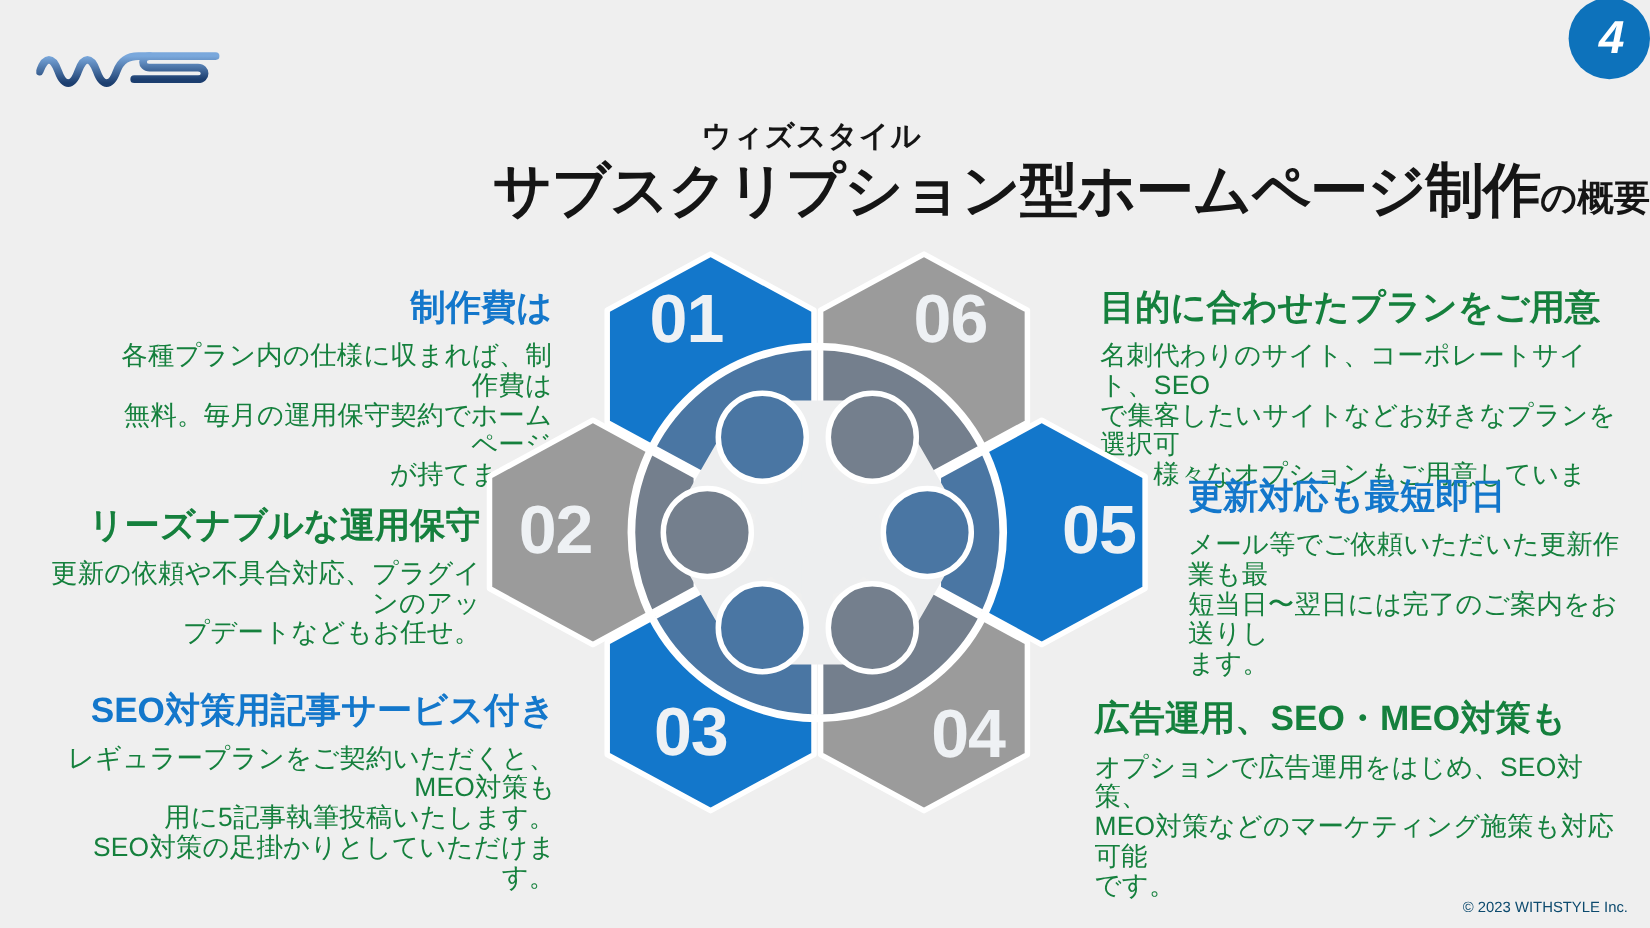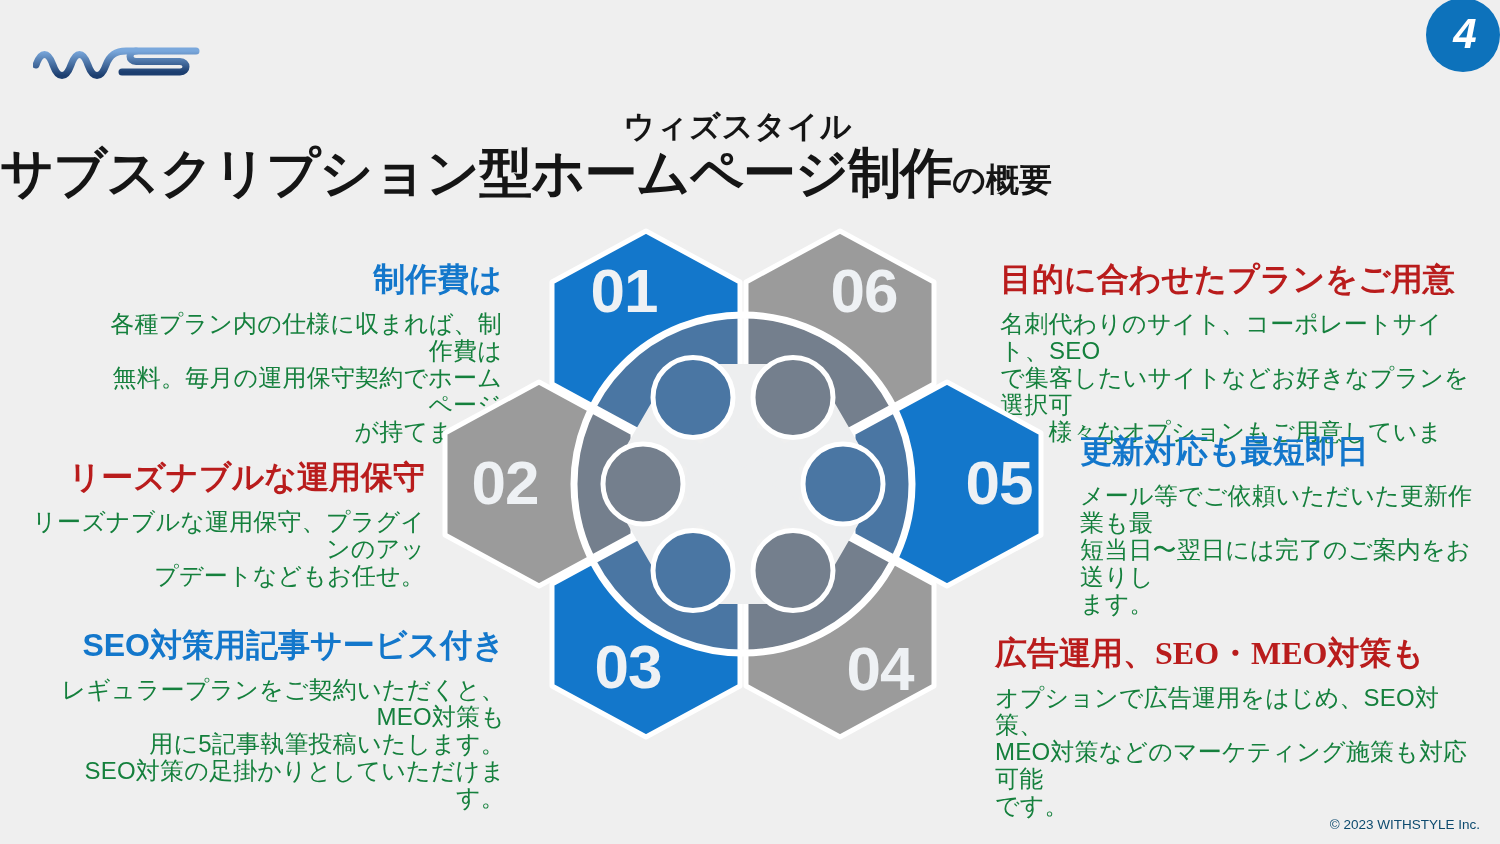--- a/index.html
+++ b/index.html
@@ -4,47 +4,47 @@
 <style>
   html,body{margin:0;padding:0;}
   body{font-family:"Liberation Sans","DejaVu Sans",sans-serif;}
   #stage{
     position:relative;width:1500px;height:844px;background:#EFEFEF;
     overflow:hidden;
   }
   
   .subtitle{
     position:absolute;left:0;top:106px;width:1476px;text-align:center;
-    font-size:31px;font-weight:800;color:#151515;letter-spacing:1px;
+    font-size:27px;font-weight:800;color:#151515;letter-spacing:1px;
   }
   .title{
-    position:absolute;left:0;top:138px;width:1500px;text-align:left;
+    position:absolute;left:0;top:138px;width:1500px;text-align:right;
     font-size:53px;font-weight:800;color:#151515;letter-spacing:-1px;white-space:nowrap;
   }
   .title .suffix{font-size:33px;font-weight:800;letter-spacing:0;}
   
   .badge{
     position:absolute;left:1426px;top:-2px;width:74px;height:74px;border-radius:50%;
     background:#0D72BB;display:flex;align-items:center;justify-content:center;
   }
   .badge span{
     color:#fff;font-size:42px;font-weight:800;font-style:italic;transform:translate(2px,-1px);
   }
   
   .feature{position:absolute;}
   .feature .f-title{font-size:32px;font-weight:800;line-height:1.08;margin-bottom:13px;letter-spacing:0;}
   .feature .f-body{
     font-size:24px;line-height:27px;color:#15803d;white-space:pre-line;letter-spacing:.2px;
   }
   .al-right{text-align:right;}
   .al-left{text-align:left;}
   .c-blue{color:#1377CB;}
-  .c-gray{color:#b91c1c;font-family:Liberation Serif, serif;}
+  .c-gray{color:#15803d;}
   .f01{left:110px;top:262px;width:392px;}
-  .f02{left:20px;top:460px;width:405px;}
+  .f02{left:32px;top:460px;width:405px;}
   .f03{left:40px;top:628px;width:465px;}
   .f06{left:1000px;top:262px;width:478px;}
   .f05{left:1080px;top:434px;width:410px;}
   .f04{left:995px;top:636px;width:485px;}
   
   .diagram{position:absolute;left:420px;top:220px;}
   .hex-blue{fill:#1377CB;}
   .hex-gray{fill:#9B9B9B;}
   .hexm-blue{fill:#4A76A3;}
   .hexm-gray{fill:#747F8D;}
@@ -89,21 +89,21 @@
   <div class="title"><span>サブスクリプション型ホームページ制作</span><span class="suffix">の概要</span></div>
 
   <div class="feature f01 al-right">
     <div class="f-title c-blue">制作費は</div>
     <div class="f-body">各種プラン内の仕様に収まれば、制作費は
 無料。毎月の運用保守契約でホームページ
 が持てます。</div>
   </div>
   <div class="feature f02 al-right">
     <div class="f-title c-gray">リーズナブルな運用保守</div>
-    <div class="f-body">リーズナブルな運用保守、プラグインのアッ
+    <div class="f-body">更新の依頼や不具合対応、プラグインのアッ
 プデートなどもお任せ。</div>
   </div>
   <div class="feature f03 al-right">
     <div class="f-title c-blue">SEO対策用記事サービス付き</div>
     <div class="f-body">レギュラープランをご契約いただくと、MEO対策も
 用に5記事執筆投稿いたします。
 SEO対策の足掛かりとしていただけます。</div>
   </div>
   <div class="feature f06 al-left">
     <div class="f-title c-gray">目的に合わせたプランをご用意</div>

